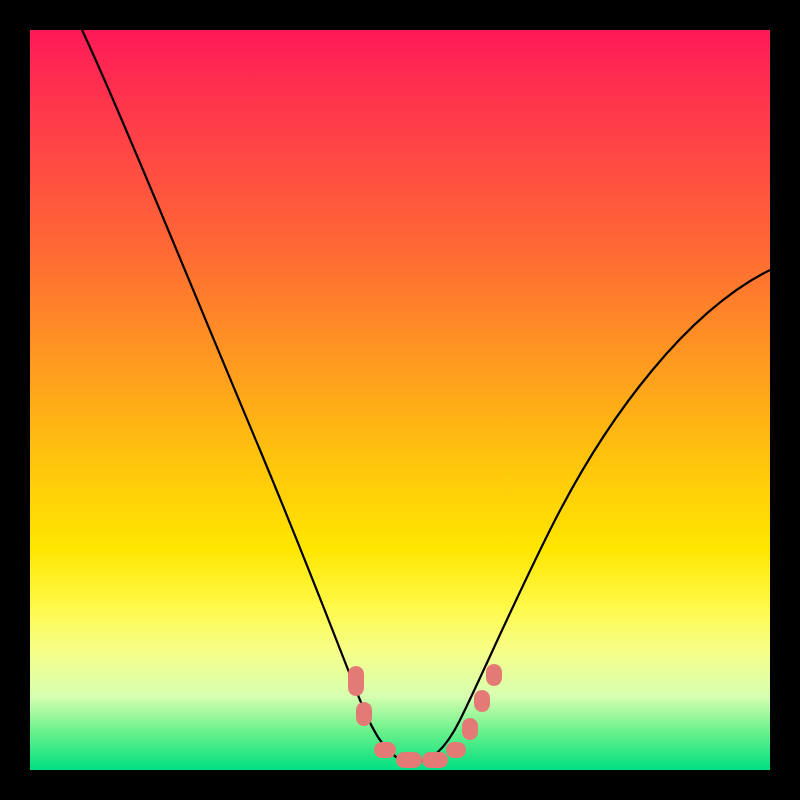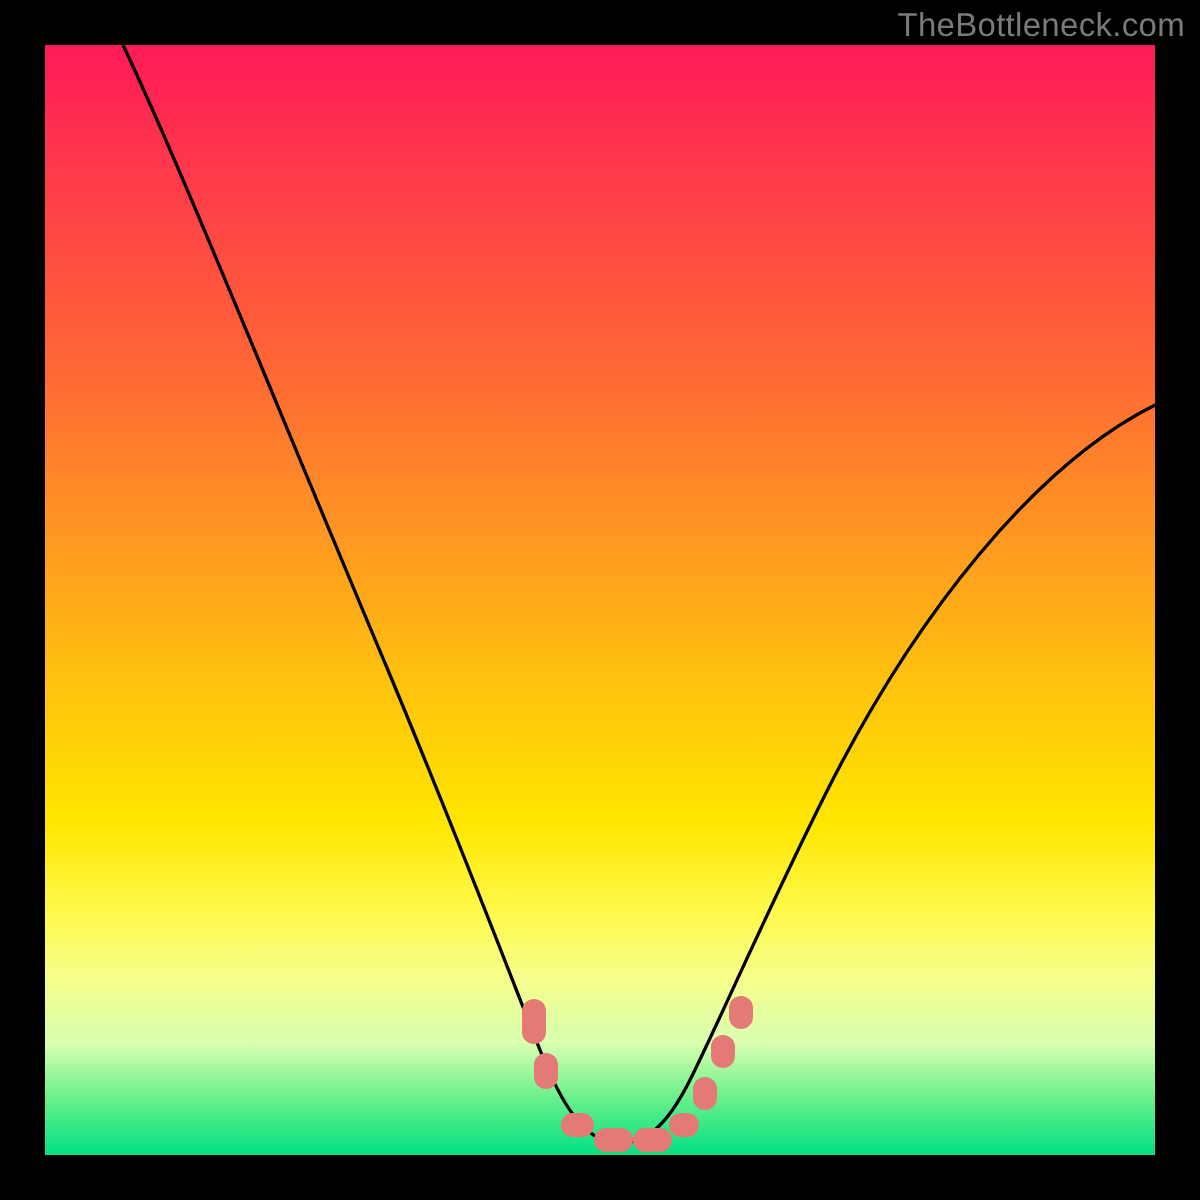--- a/index.html
+++ b/index.html
@@ -91,14 +91,13 @@
       <rect class="marker" x="344" y="712" width="22" height="16" rx="8" ry="8"></rect>
       <rect class="marker" x="366" y="722" width="26" height="16" rx="8" ry="8"></rect>
       <rect class="marker" x="392" y="722" width="26" height="16" rx="8" ry="8"></rect>
       <rect class="marker" x="416" y="712" width="20" height="16" rx="8" ry="8"></rect>
       <rect class="marker" x="432" y="688" width="16" height="22" rx="8" ry="8"></rect>
       <rect class="marker" x="444" y="660" width="16" height="22" rx="8" ry="8"></rect>
       <rect class="marker" x="456" y="634" width="16" height="22" rx="8" ry="8"></rect>
     </g>
   </svg>
 
-  <div class="watermark">TheBottleneck.com</div>
 </div>
 
 </body></html>

